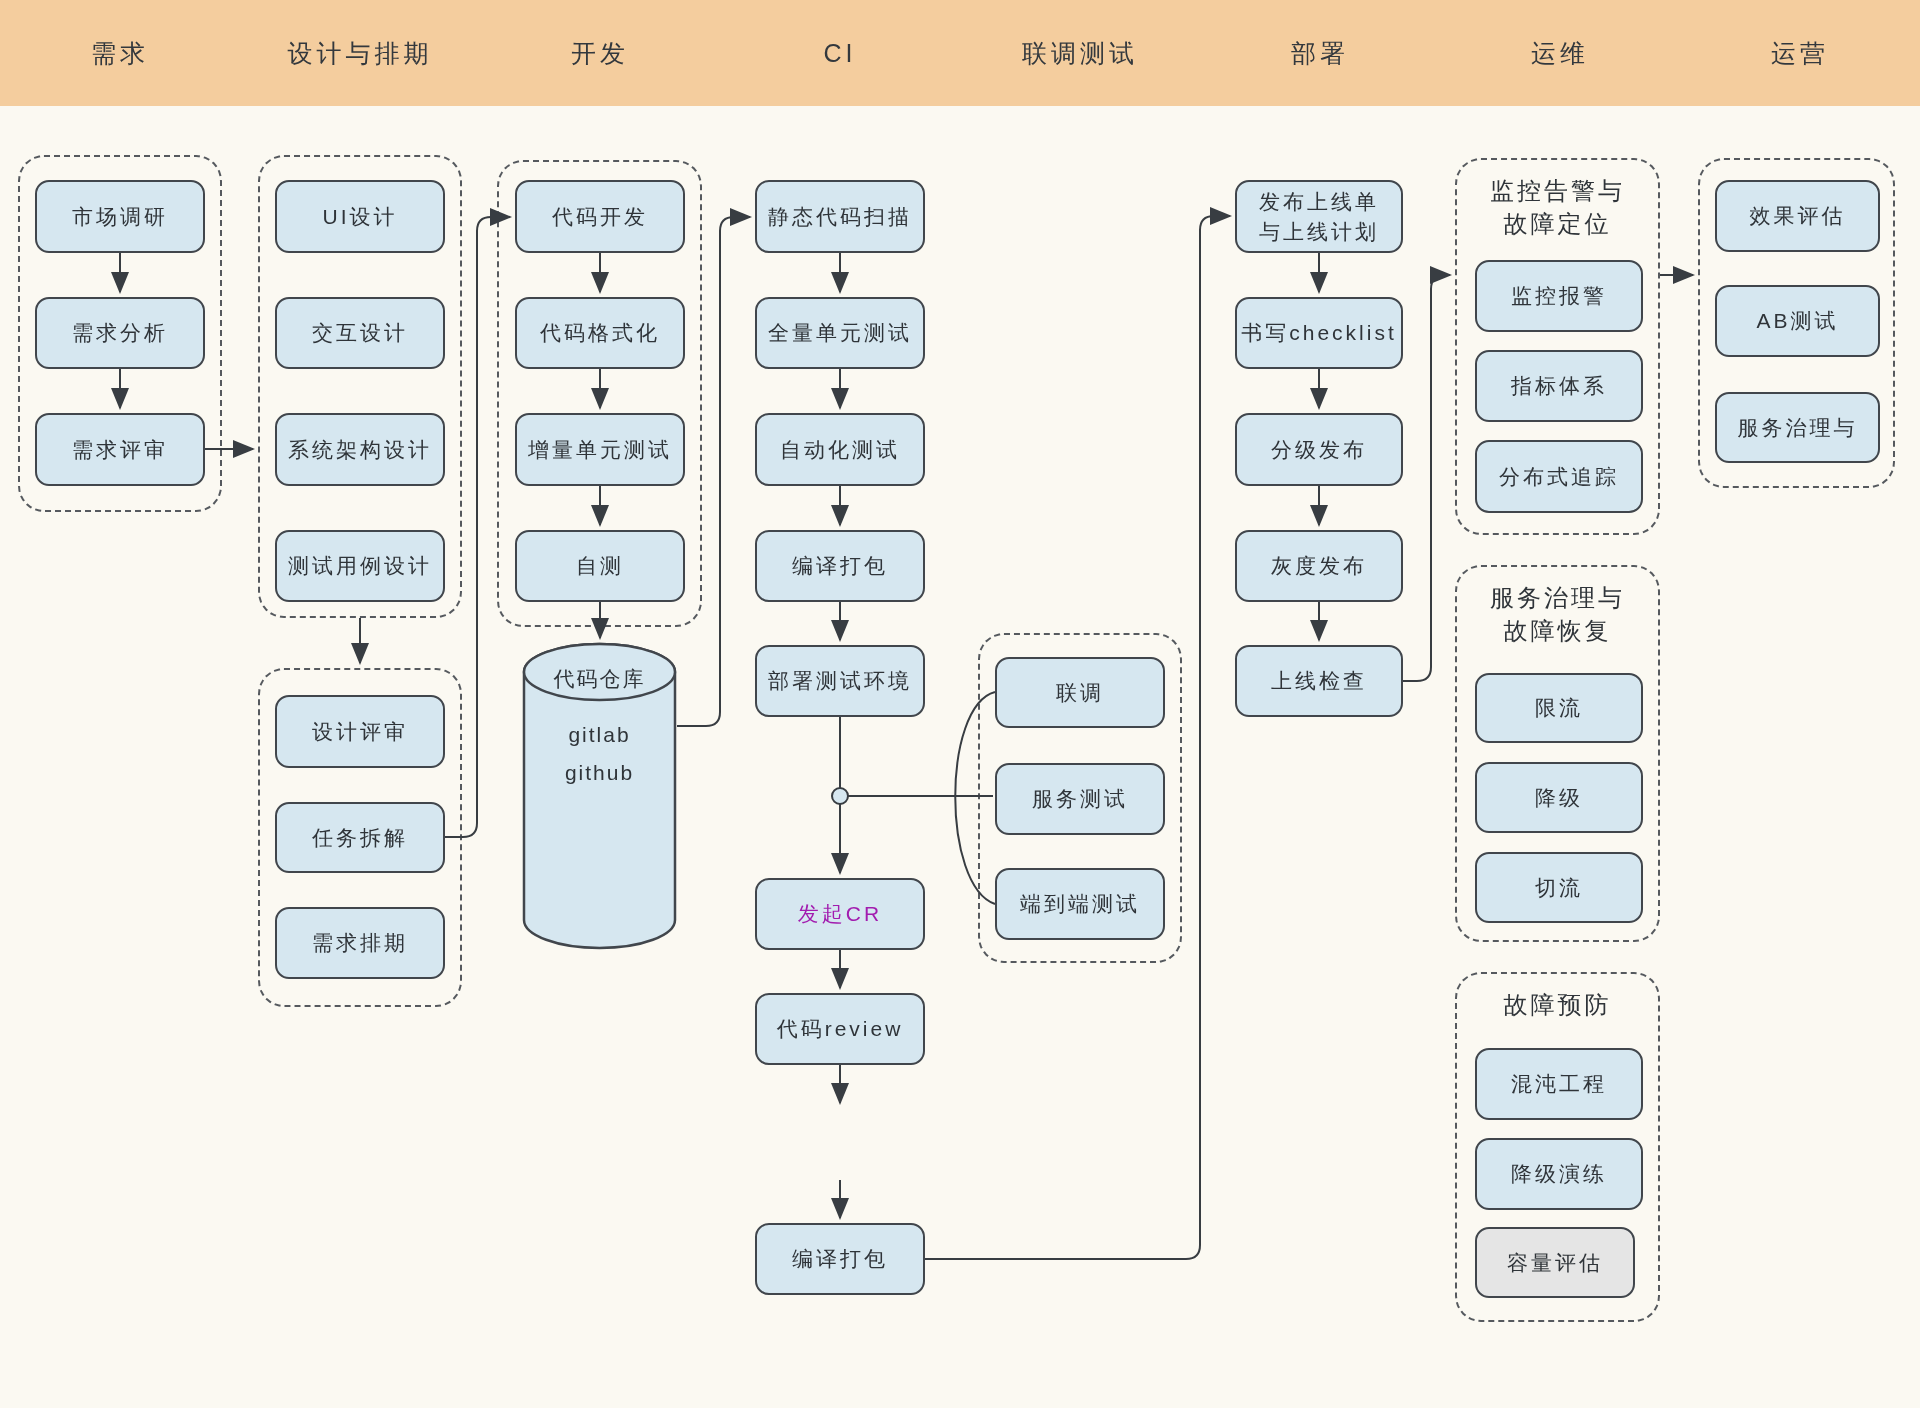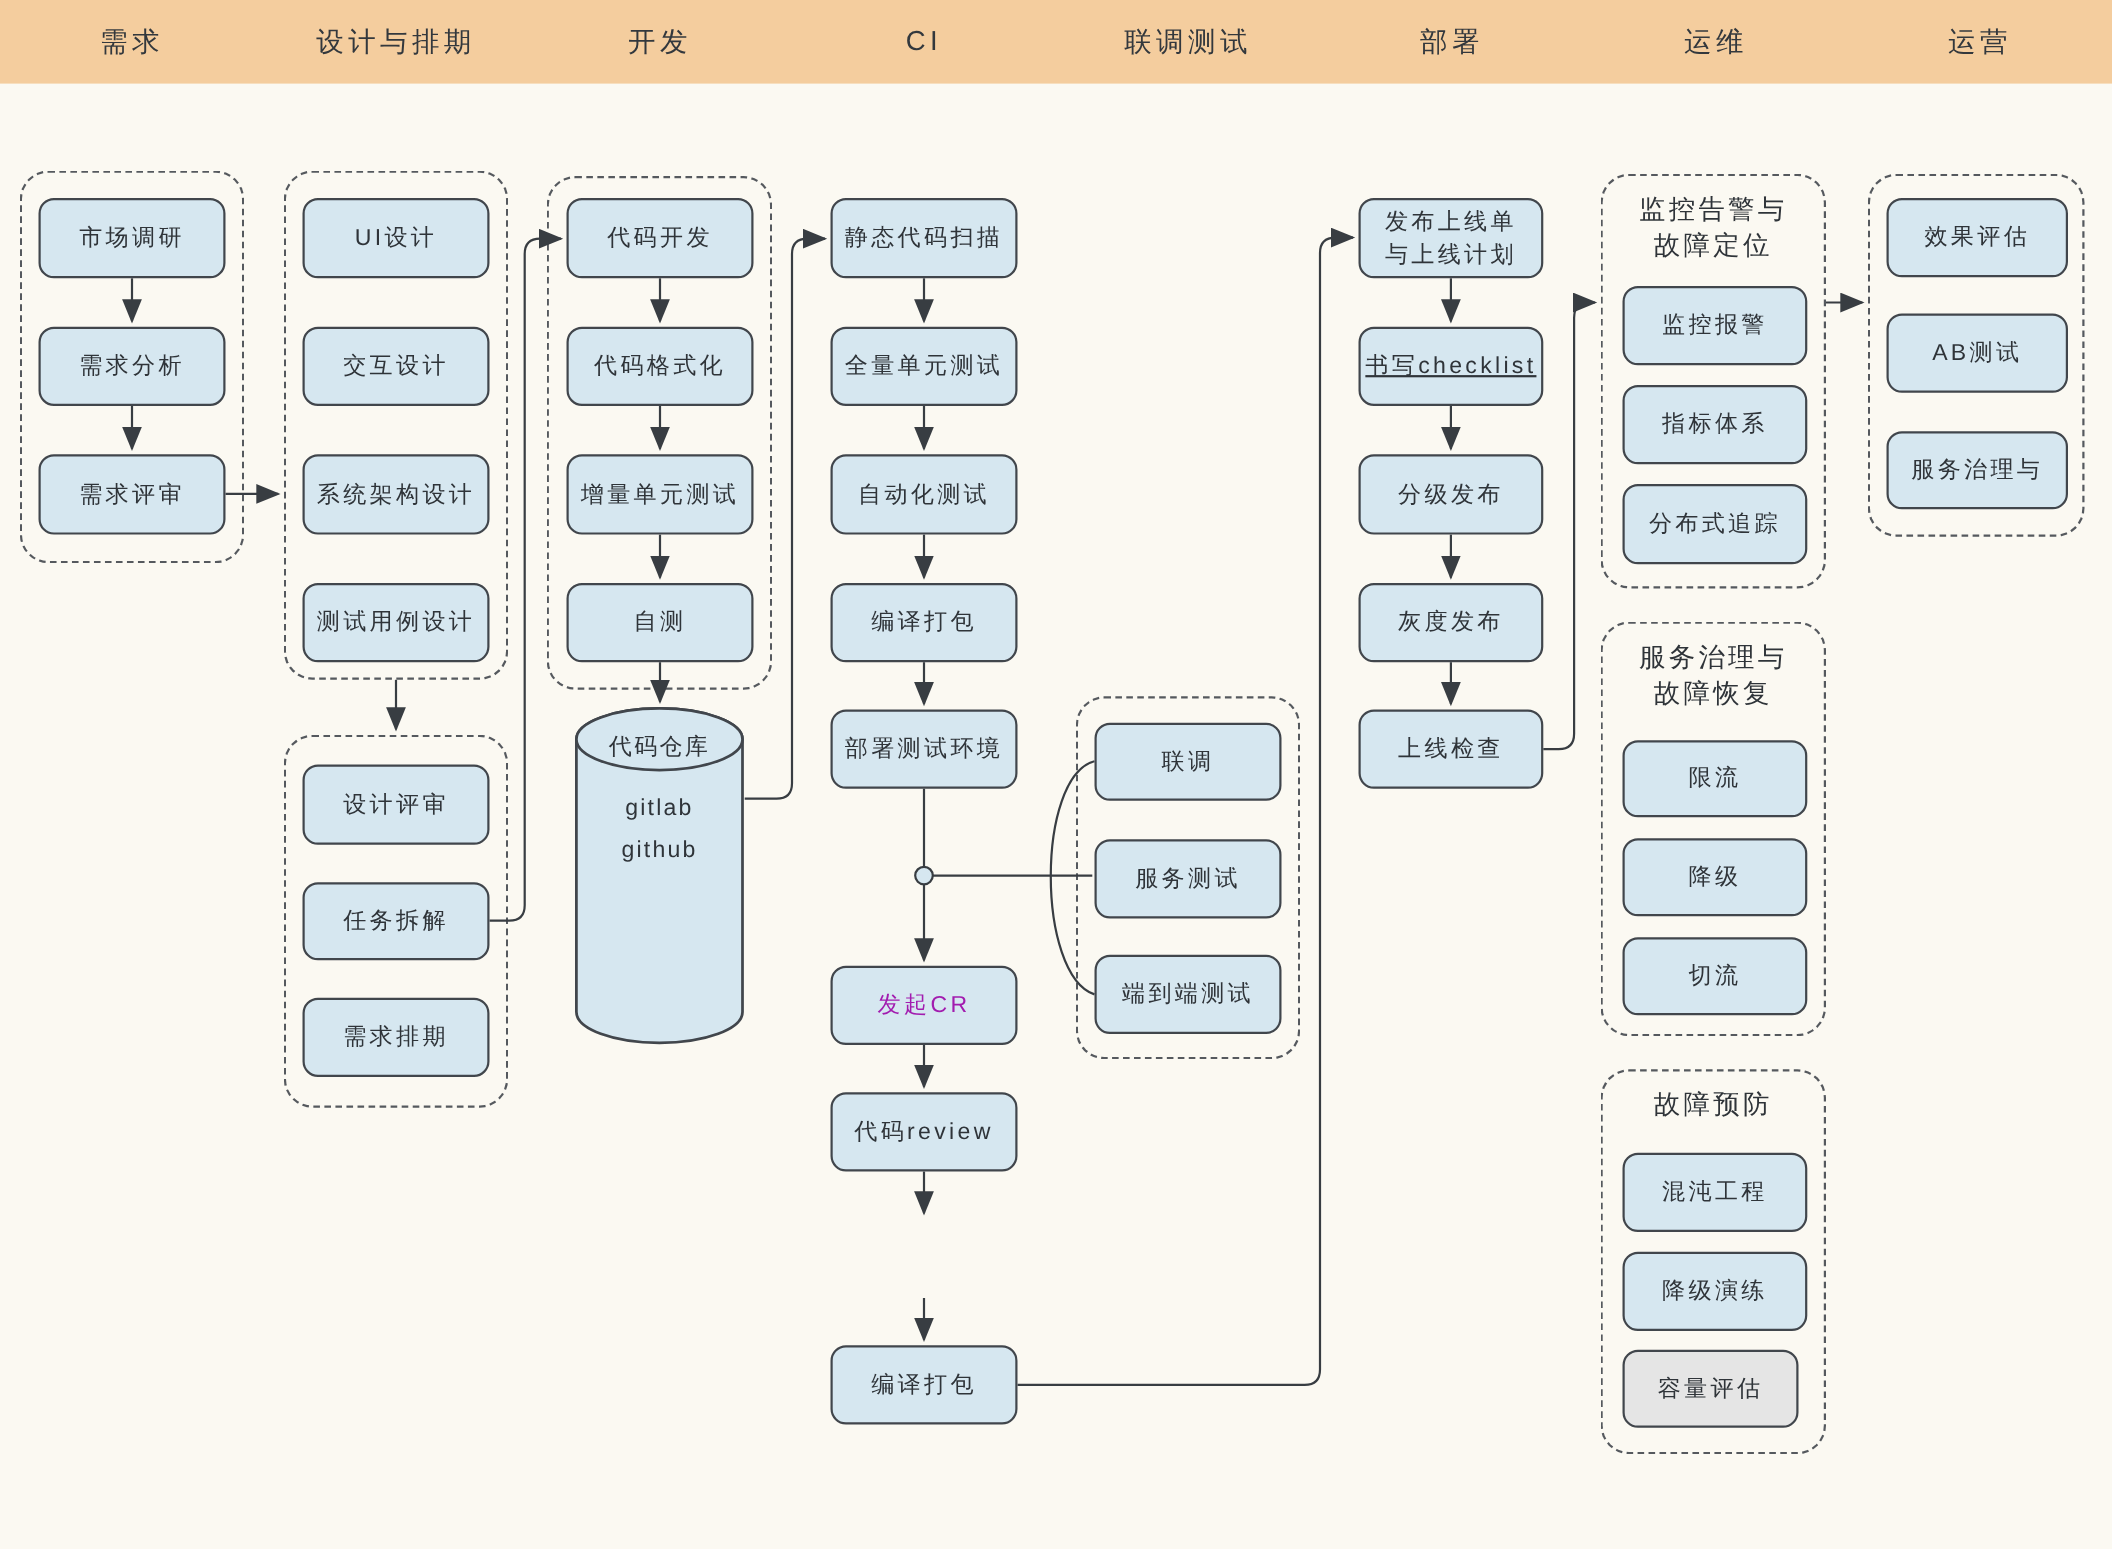--- a/index.html
+++ b/index.html
@@ -1,18 +1,18 @@
 <!DOCTYPE html>
 <html><head>
 <meta charset="utf-8">
 <style>
   html,body{margin:0;padding:0;background:#fbf9f2;}
   #canvas{position:relative;width:1920px;height:1408px;overflow:hidden;
           font-family:"Liberation Sans",sans-serif;background:#fbf9f2;}
-  #header{position:absolute;left:0;top:0;width:1920px;height:76px;background:#f4cd9e;}
+  #header{position:absolute;left:0;top:0;width:1920px;height:106px;background:#f4cd9e;}
   .header-label{position:absolute;top:50%;transform:translate(-50%,-50%);
           font-size:25px;letter-spacing:4px;color:#33383d;white-space:nowrap;}
   #group-layer,#node-layer{position:absolute;left:0;top:0;width:1920px;height:1408px;}
   #edge-layer{position:absolute;left:0;top:0;}
   .group{position:absolute;border:2px dashed #55595e;border-radius:26px;box-sizing:border-box;}
   .group-title{position:absolute;left:0;right:0;top:14px;text-align:center;
           font-size:24px;line-height:33px;letter-spacing:3px;color:#2f3439;}
   .group-title span{display:block;}
   .node{position:absolute;background:#d6e7f0;border:2px solid #41464c;border-radius:14px;
           display:flex;flex-direction:column;align-items:center;justify-content:center;
@@ -181,21 +181,21 @@
       <div class="node" style="left: 995px; top: 763px; width: 170px; height: 72px; background: rgb(214, 231, 240); border-color: rgb(65, 70, 76); color: rgb(47, 52, 57);">
         <span>服务测试</span>
       </div>
       <div class="node" style="left: 995px; top: 868px; width: 170px; height: 72px; background: rgb(214, 231, 240); border-color: rgb(65, 70, 76); color: rgb(47, 52, 57);">
         <span>端到端测试</span>
       </div>
       <div class="node" style="left: 1235px; top: 180px; width: 168px; height: 73px; background: rgb(214, 231, 240); border-color: rgb(65, 70, 76); color: rgb(47, 52, 57);">
         <span>发布上线单</span>
         <span>与上线计划</span>
       </div>
-      <div class="node" style="left: 1235px; top: 297px; width: 168px; height: 72px; background: rgb(214, 231, 240); border-color: rgb(65, 70, 76); color: rgb(47, 52, 57); text-decoration: underline;">
+      <div class="node" style="left: 1235px; top: 297px; width: 168px; height: 72px; background: rgb(214, 231, 240); border-color: rgb(65, 70, 76); color: rgb(47, 52, 57);">
         <span>书写checklist</span>
       </div>
       <div class="node" style="left: 1235px; top: 413px; width: 168px; height: 73px; background: rgb(214, 231, 240); border-color: rgb(65, 70, 76); color: rgb(47, 52, 57);">
         <span>分级发布</span>
       </div>
       <div class="node" style="left: 1235px; top: 530px; width: 168px; height: 72px; background: rgb(214, 231, 240); border-color: rgb(65, 70, 76); color: rgb(47, 52, 57);">
         <span>灰度发布</span>
       </div>
       <div class="node" style="left: 1235px; top: 645px; width: 168px; height: 72px; background: rgb(214, 231, 240); border-color: rgb(65, 70, 76); color: rgb(47, 52, 57);">
         <span>上线检查</span>

